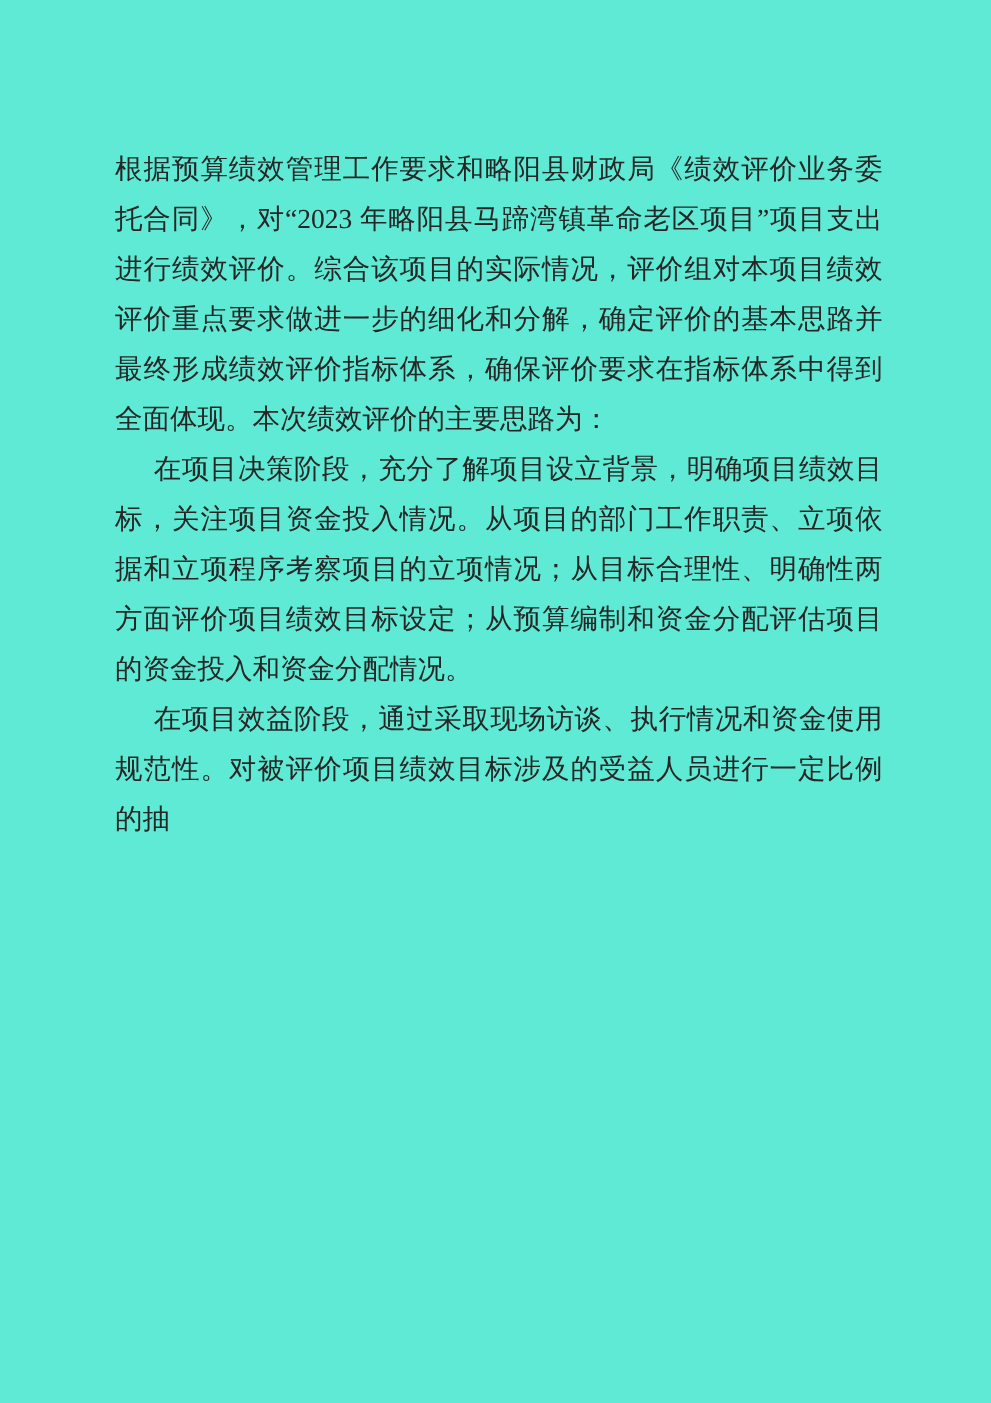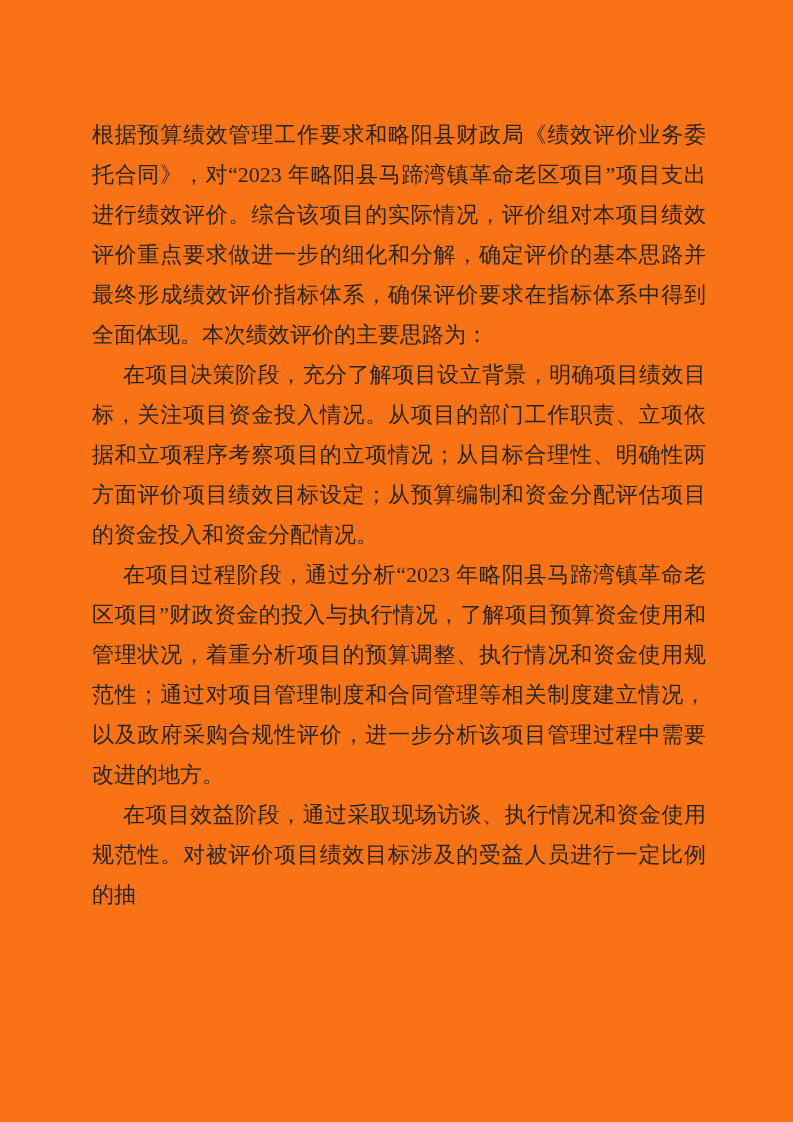--- a/index.html
+++ b/index.html
@@ -9,21 +9,21 @@
     }
     body {
       width: 793px;
       height: 1122px;
       overflow: hidden;
     }
     .page {
       position: relative;
       width: 793px;
       height: 1122px;
-      background: #f97316;
+      background: #5eead4;
     }
     .text-block {
       position: absolute;
       left: 92px;
       top: 115px;
       width: 614px;
     }
     p.para {
       margin: 0;
       padding: 0;
@@ -39,16 +39,15 @@
       text-indent: 31px;
     }
   </style>
 </head>
 <body>
 
 <div class="page">
   <div class="text-block">
     <p class="para">根据预算绩效管理工作要求和略阳县财政局《绩效评价业务委托合同》，对“2023 年略阳县马蹄湾镇革命老区项目”项目支出进行绩效评价。综合该项目的实际情况，评价组对本项目绩效评价重点要求做进一步的细化和分解，确定评价的基本思路并最终形成绩效评价指标体系，确保评价要求在指标体系中得到全面体现。本次绩效评价的主要思路为：</p>
     <p class="para indented">在项目决策阶段，充分了解项目设立背景，明确项目绩效目标，关注项目资金投入情况。从项目的部门工作职责、立项依据和立项程序考察项目的立项情况；从目标合理性、明确性两方面评价项目绩效目标设定；从预算编制和资金分配评估项目的资金投入和资金分配情况。</p>
-    <p class="para indented">在项目过程阶段，通过分析“2023 年略阳县马蹄湾镇革命老区项目”财政资金的投入与执行情况，了解项目预算资金使用和管理状况，着重分析项目的预算调整、执行情况和资金使用规范性；通过对项目管理制度和合同管理等相关制度建立情况，以及政府采购合规性评价，进一步分析该项目管理过程中需要改进的地方。</p>
     <p class="para indented">在项目效益阶段，通过采取现场访谈、执行情况和资金使用规范性。对被评价项目绩效目标涉及的受益人员进行一定比例的抽</p>
   </div>
 </div>
 
 </body></html>

